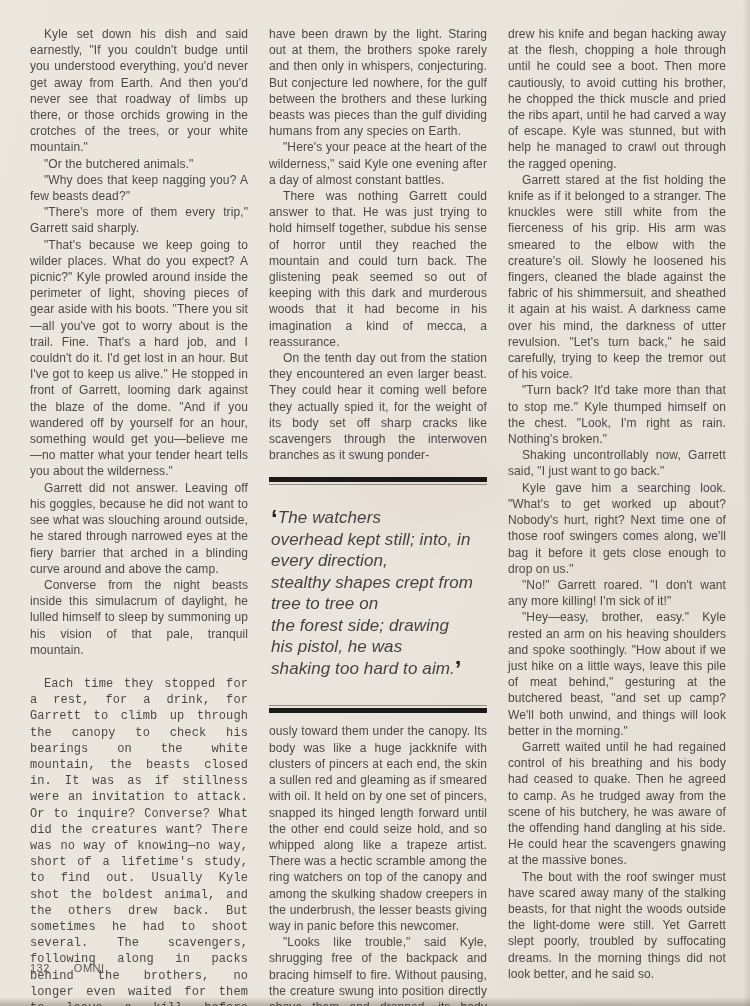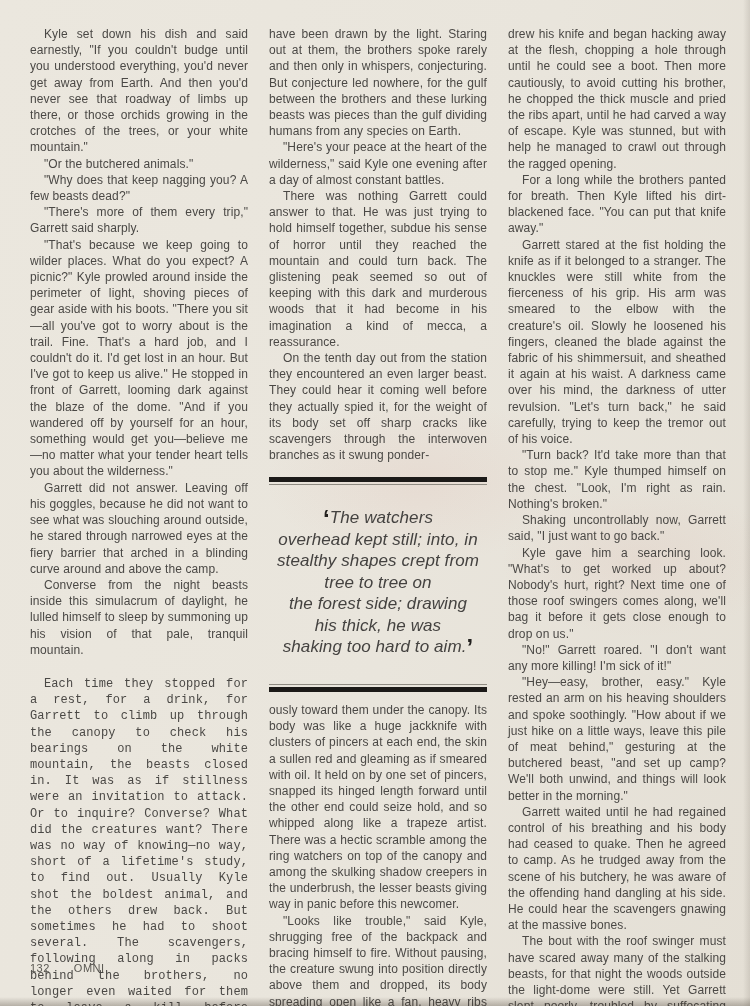--- a/index.html
+++ b/index.html
@@ -41,21 +41,21 @@
   .col p { margin: 0; }
   .col p.indent { text-indent: 14px; }
   .col p.noindent { text-indent: 0; }
   .col p.gap { margin-top: 18px; font-family: Liberation Mono, monospace; }
   .pullquote-block { margin: 14px 0 10px 0; }
   .rule-thick { height: 5px; background: #1c1a18; }
   .rule-thin  { height: 1px; background: #8f8b82; }
   .rule-sp    { height: 2px; }
   .pq-body {
     padding: 22px 2px 26px 2px;
-    text-align: center;
+    text-align: left;
     font-style: italic;
     font-size: 17px; line-height: 21.5px;
     color: #444240;
     text-indent: 0;
   }
   .pq-line { text-indent: 0; }
   .qmark {
     font-style: normal; font-weight: bold;
     font-size: 24px; line-height: 0;
     position: relative; top: 4px;
@@ -96,41 +96,41 @@
         </div>
 
       <div class="pullquote-block">
         <div class="rule-thick"></div>
         <div class="rule-sp"></div>
         <div class="rule-thin"></div>
 
         <div class="pq-body" id="pq-body">
             <div class="pq-line"><span class="qmark">‘</span>The watchers</div>
             <div class="pq-line">overhead kept still; into, in</div>
+            <div class="pq-line">every direction,</div>
             <div class="pq-line">stealthy shapes crept from</div>
             <div class="pq-line">tree to tree on</div>
             <div class="pq-line">the forest side; drawing</div>
-            <div class="pq-line">his thick, he was</div>
+            <div class="pq-line">his pistol, he was</div>
             <div class="pq-line">shaking too hard to aim.<span class="qmark">’</span></div>
           </div>
 
         <div class="rule-thin"></div>
         <div class="rule-sp"></div>
         <div class="rule-thick"></div>
       </div>
 
       <div id="col-mid-after">
           <p class="noindent">ously toward them under the canopy. Its body was like a huge jackknife with clusters of pincers at each end, the skin a sullen red and gleaming as if smeared with oil. It held on by one set of pincers, snapped its hinged length forward until the other end could seize hold, and so whipped along like a trapeze artist. There was a hectic scramble among the ring watchers on top of the canopy and among the skulking shadow creepers in the underbrush, the lesser beasts giving way in panic before this newcomer.</p>
           <p class="indent">"Looks like trouble," said Kyle, shrugging free of the backpack and bracing himself to fire. Without pausing, the creature swung into position directly above them and dropped, its body spreading open like a fan, heavy ribs unfurling a thick blanket of flesh. Garrett leaped to the side. Kyle fired a burst and an instant later was smashed to the ground and buried under the beast.</p>
         </div>
     </div>
 
     <div class="col" id="col-right">
         <p class="noindent">drew his knife and began hacking away at the flesh, chopping a hole through until he could see a boot. Then more cautiously, to avoid cutting his brother, he chopped the thick muscle and pried the ribs apart, until he had carved a way of escape. Kyle was stunned, but with help he managed to crawl out through the ragged opening.</p>
-        <p class="indent">For a long while the brothers panted for breath. Then Kyle lifted his dirt-blackened face. "You can put that knife away."</p>
         <p class="indent">Garrett stared at the fist holding the knife as if it belonged to a stranger. The knuckles were still white from the fierceness of his grip. His arm was smeared to the elbow with the creature's oil. Slowly he loosened his fingers, cleaned the blade against the fabric of his shimmersuit, and sheathed it again at his waist. A darkness came over his mind, the darkness of utter revulsion. "Let's turn back," he said carefully, trying to keep the tremor out of his voice.</p>
         <p class="indent">"Turn back? It'd take more than that to stop me." Kyle thumped himself on the chest. "Look, I'm right as rain. Nothing's broken."</p>
         <p class="indent">Shaking uncontrollably now, Garrett said, "I just want to go back."</p>
         <p class="indent">Kyle gave him a searching look. "What's to get worked up about? Nobody's hurt, right? Next time one of those roof swingers comes along, we'll bag it before it gets close enough to drop on us."</p>
         <p class="indent">"No!" Garrett roared. "I don't want any more killing! I'm sick of it!"</p>
         <p class="indent">"Hey—easy, brother, easy." Kyle rested an arm on his heaving shoulders and spoke soothingly. "How about if we just hike on a little ways, leave this pile of meat behind," gesturing at the butchered beast, "and set up camp? We'll both unwind, and things will look better in the morning."</p>
         <p class="indent">Garrett waited until he had regained control of his breathing and his body had ceased to quake. Then he agreed to camp. As he trudged away from the scene of his butchery, he was aware of the offending hand dangling at his side. He could hear the scavengers gnawing at the massive bones.</p>
         <p class="indent">The bout with the roof swinger must have scared away many of the stalking beasts, for that night the woods outside the light-dome were still. Yet Garrett slept poorly, troubled by suffocating dreams. In the morning things did not look better, and he said so.</p>
       </div>
 

